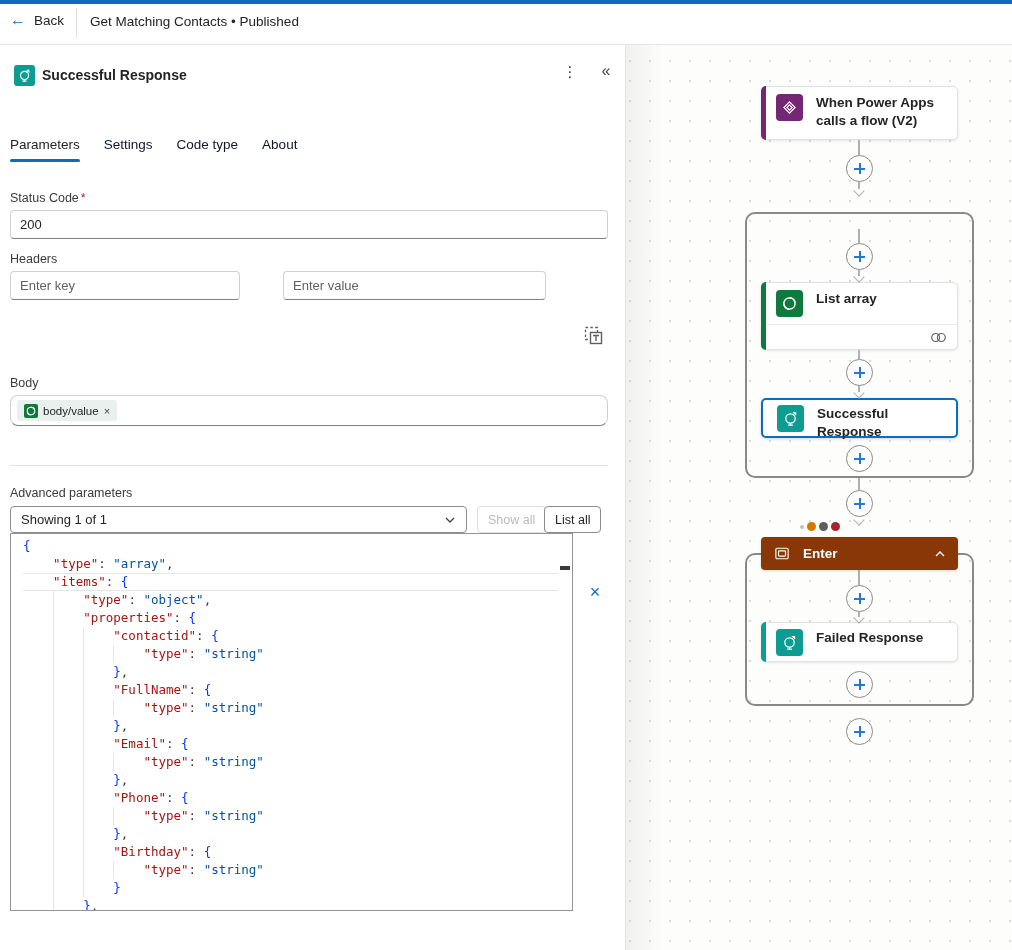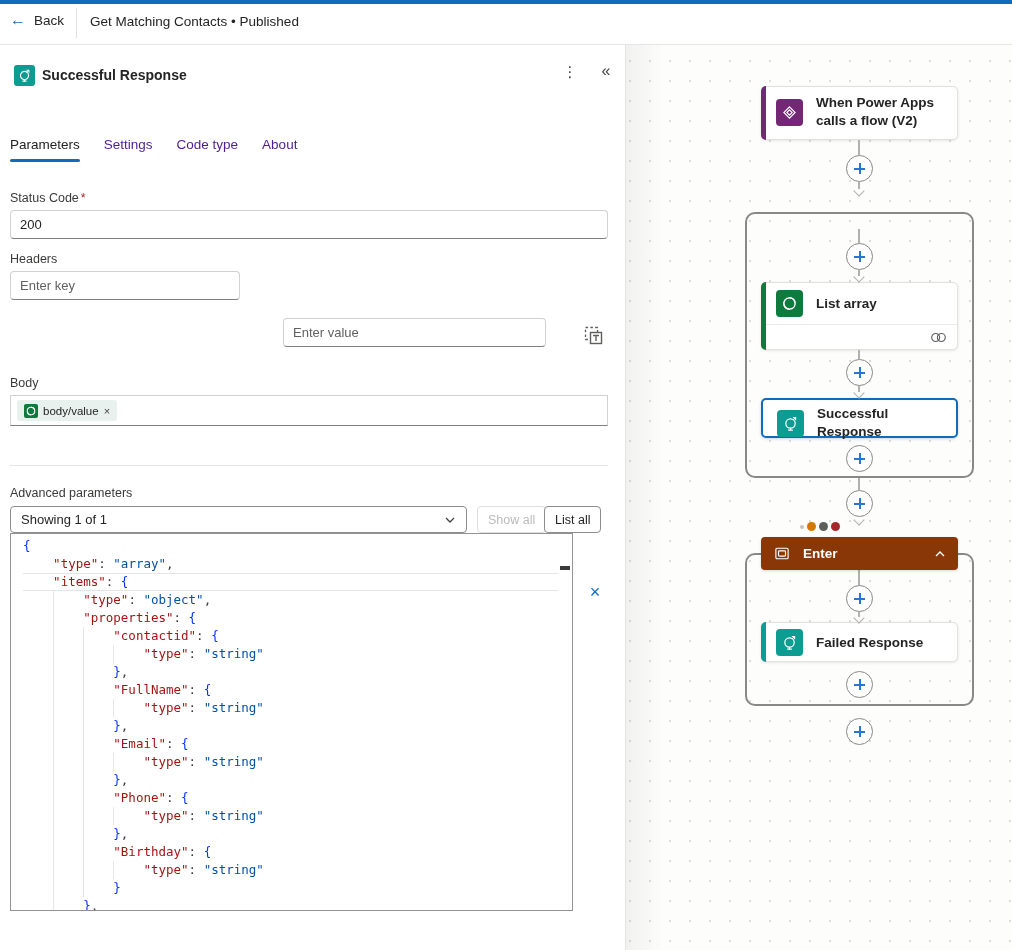--- a/index.html
+++ b/index.html
@@ -19,32 +19,32 @@
   .tb-title{position:absolute;left:90px;top:14px;font-size:13.5px;color:#242424}
 
   
   .panel{position:absolute;left:0;top:45px;width:625px;height:905px;background:#fff}
   .p-head-icon{position:absolute;left:14px;top:20px;width:21px;height:21px;border-radius:3px;background:var(--teal);display:flex;align-items:center;justify-content:center}
   .p-title{position:absolute;left:42px;top:22px;font-size:14px;font-weight:bold}
   .kebab{position:absolute;left:560px;top:18px;width:20px;height:24px;font-size:15px;color:#424242;text-align:center;cursor:pointer}
   .collapse{position:absolute;left:595px;top:17px;width:22px;height:24px;font-size:16px;color:#424242;text-align:center;cursor:pointer}
 
   .tabs{position:absolute;left:10px;top:86px;display:flex;gap:24px;font-size:13.5px}
-  .tab{padding:6px 0 10px;color:#4c1d95;cursor:pointer;position:relative}
+  .tab{padding:6px 0 10px;color:#0f172a;cursor:pointer;position:relative}
   .tab.active{font-weight:normal;color:#242424}
   .tab.active:after{content:"";position:absolute;left:0;right:0;bottom:0;height:3px;border-radius:2px;background:var(--blue)}
 
   .lbl{position:absolute;font-size:12.5px;color:#3b3a39}
   .req{color:#a4262c;margin-left:2px}
   .inp{position:absolute;height:29px;border:1px solid var(--border);border-bottom-color:#808080;border-radius:4px;font-size:13px;color:#242424;padding:0 9px;font-family:inherit;background:#fff}
   .inp::placeholder{color:#616161}
 
   .hdr-mode-icon{position:absolute;left:583px;top:280px;width:22px;height:22px;cursor:pointer}
 
-  .bodybox{position:absolute;left:10px;top:350px;width:598px;height:31px;border:1px solid var(--border);border-bottom-color:#808080;border-radius:0;display:flex;align-items:center;padding:14px 6px;cursor:text}
+  .bodybox{position:absolute;left:10px;top:350px;width:598px;height:31px;border:1px solid var(--border);border-bottom-color:#808080;border-radius:8px;display:flex;align-items:center;padding:14px 6px;cursor:text}
   .chip{display:inline-flex;align-items:center;gap:5px;background:#e9f1ef;border-radius:3px;height:21px;padding:0 7px;font-size:11.5px;color:#242424}
   .chip .x{color:#424242;font-size:11px;cursor:pointer}
   .chip .ds{width:14px;height:14px;border-radius:2px;background:var(--green);display:flex;align-items:center;justify-content:center}
 
   .divider{position:absolute;left:10px;top:420px;width:598px;height:1px;background:#e3e3e3}
 
   .dropdown{position:absolute;left:10px;top:461px;width:457px;height:27px;border:1px solid #8f8d8b;border-radius:4px;font-size:13px;display:flex;align-items:center;justify-content:space-between;padding:0 10px;cursor:pointer;background:#fff}
   .btn{position:absolute;height:27px;border:1px solid #8f8d8b;border-radius:4px;background:#fff;font-size:12.5px;font-family:inherit;color:#242424;cursor:pointer;padding:0 10px}
   .btn:disabled{border-color:#dedede;color:#bdbbb9;cursor:default}
 
@@ -61,21 +61,21 @@
   .ovr{position:absolute;right:2px;top:32px;width:10px;height:4px;background:#3a3a3a}
   .schema-x{position:absolute;left:585px;top:537px;width:20px;height:20px;color:var(--blue);font-size:18px;line-height:20px;text-align:center;cursor:pointer}
 
   
   .canvas{position:absolute;left:625px;top:45px;width:387px;height:905px;border-left:1px solid #e3e3e3;
     background-color:#fdfdfc;
     background-image:linear-gradient(90deg,rgba(80,80,80,.07),rgba(80,80,80,0) 38px),radial-gradient(#dcdcda 1.1px,transparent 1.2px);
     background-size:100% 100%,20px 20px;background-position:0 0,14px 6px}
   .node{position:absolute;left:135px;width:197px;background:#fff;border:1px solid #e3e1df;border-radius:5px;box-shadow:0 1px 3px rgba(0,0,0,.09);cursor:pointer}
   .node .accent{position:absolute;left:-1px;top:-1px;bottom:-1px;width:5px;border-radius:5px 0 0 5px}
-  .noderow{display:flex;align-items:center;gap:13px;padding:7px 10px 7px 14px}
+  .noderow{display:flex;align-items:flex-start;gap:13px;padding:7px 10px 7px 14px}
   .nicon{width:27px;height:27px;border-radius:4px;flex:0 0 27px;display:flex;align-items:center;justify-content:center}
   .ntitle{font-size:13.5px;font-weight:bold;color:#242424;line-height:18px}
   .scopehdr{position:absolute;left:135px;width:197px;height:33px;background:var(--scope);border-radius:4px;display:flex;align-items:center;gap:14px;padding:0 12px 0 14px;color:#fff;cursor:pointer;z-index:3;box-shadow:0 1px 3px rgba(0,0,0,.15)}
   .scopehdr .stitle{font-size:13.5px;font-weight:bold;flex:1}
   .scopehdr .chev{font-size:12px}
   .scopebox{position:absolute;left:119px;width:229px;border:2px solid #8a8886;border-radius:10px;z-index:1}
   .vline{position:absolute;width:2px;background:#b3b1af;left:232px;z-index:2}
   .plus{position:absolute;left:220px;width:27px;height:27px;border:1px solid #8a8886;border-radius:50%;background:#fff;z-index:2;cursor:pointer}
   .plus:before,.plus:after{content:"";position:absolute;background:#2477d6}
   .plus:before{left:7px;right:7px;top:12px;height:1.8px}
@@ -123,21 +123,21 @@
     <div class="tab">About</div>
   </div>
 
   <div class="lbl" style="left:10px;top:146px">
     <span>Status Code</span><span class="req">*</span>
   </div>
   <input class="inp" style="left: 10px; top: 165px; width: 598px;" value="200">
 
   <div class="lbl" style="left:10px;top:207px">Headers</div>
   <input class="inp" style="left: 10px; top: 226px; width: 230px;" placeholder="Enter key">
-  <input class="inp" style="left: 283px; top: 226px; width: 263px; margin-top: 47px;" placeholder="Enter value">
+  <input class="inp" style="left: 283px; top: 226px; width: 263px;" placeholder="Enter value">
   <div class="hdr-mode-icon">
     <svg width="22" height="22" viewBox="0 0 22 22" fill="none">
       <rect x="2.5" y="2.5" width="12" height="12" stroke="#605e5c" stroke-width="1.3" stroke-dasharray="2.6 2.2"></rect>
       <rect x="7.5" y="7.5" width="11" height="11" fill="#fff" stroke="#605e5c" stroke-width="1.4"></rect>
       <path d="M10 10.5h6M13 10.5v5.5" stroke="#605e5c" stroke-width="1.4"></path>
     </svg>
   </div>
 
   <div class="lbl" style="left:10px;top:331px">Body</div>
   <div class="bodybox">

